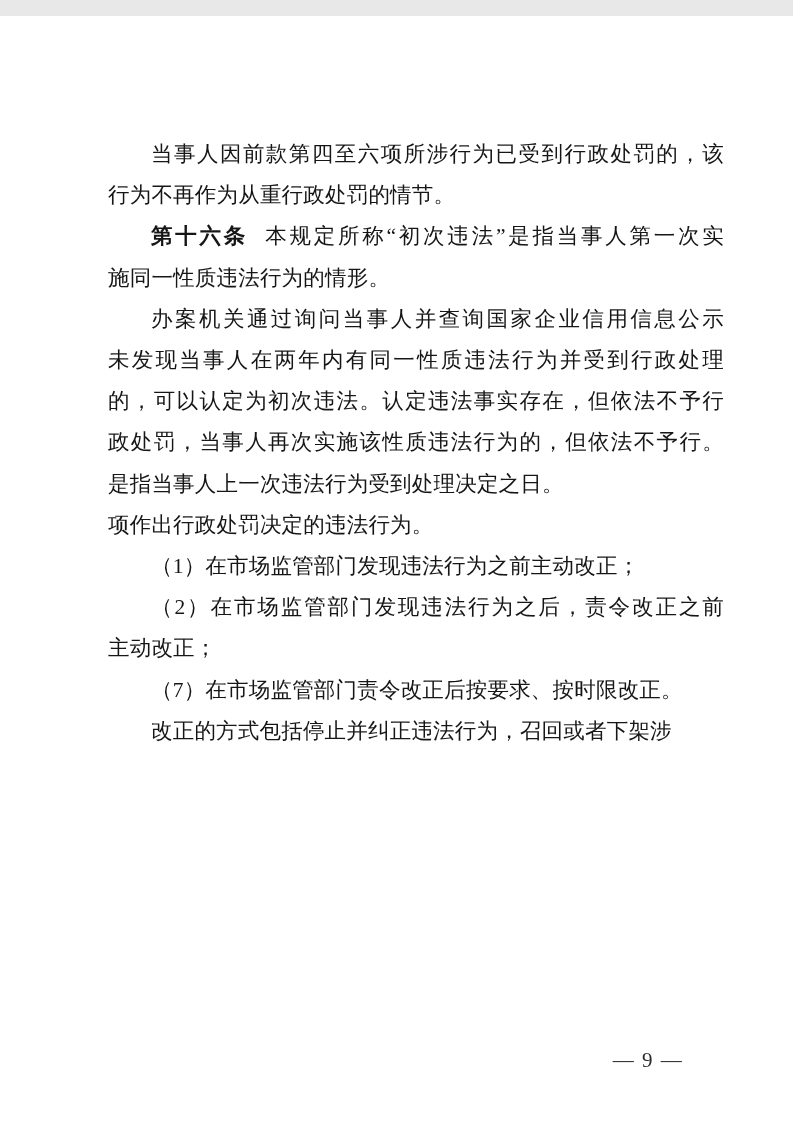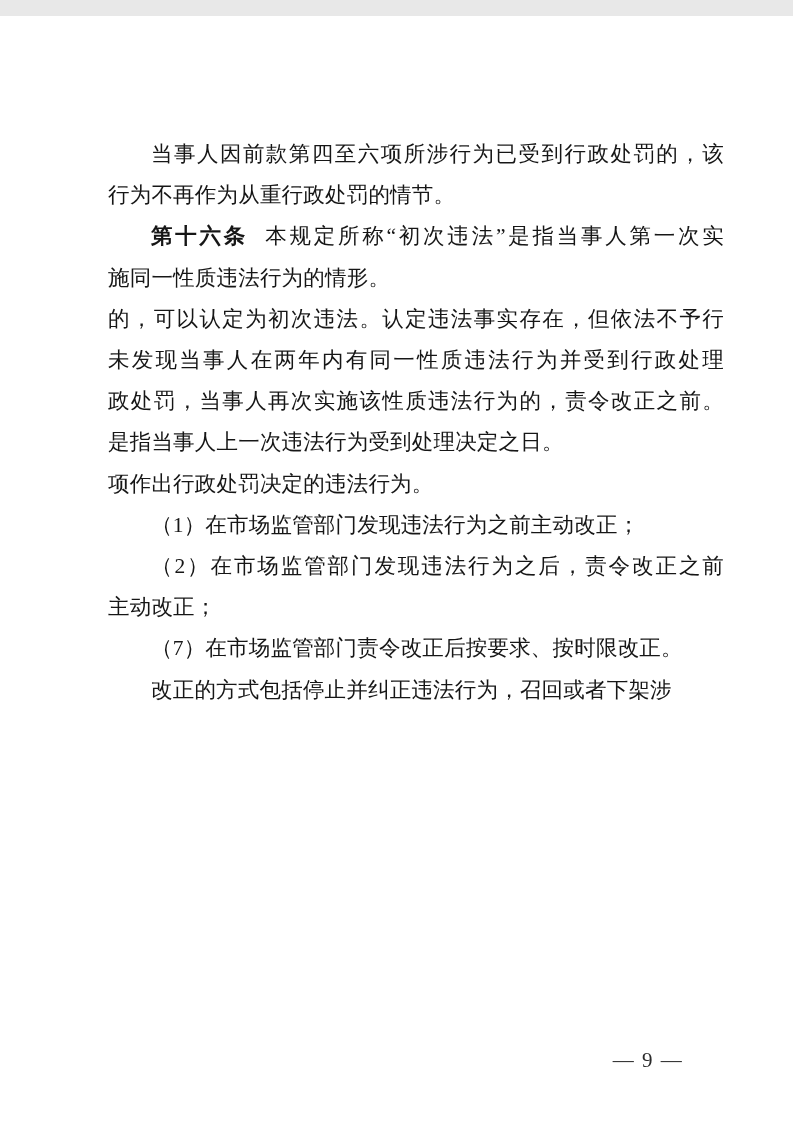--- a/index.html
+++ b/index.html
@@ -47,23 +47,24 @@
   <main class="doc-body" id="doc-body">
       <div class="para">
         <div class="ln just ind"><span>当事人因前款第四至六项所涉行为已受到行政处罚的，该</span></div>
         <div class="ln end"><span>行为不再作为从重行政处罚的情节。</span></div>
       </div>
       <div class="para">
         <div class="ln just ind"><span class="lead">第十六条</span><span>本规定所称“初次违法”是指当事人第一次实</span></div>
         <div class="ln end"><span>施同一性质违法行为的情形。</span></div>
       </div>
       <div class="para">
+        <div class="ln just ind"><span>办案机关通过询问当事人并查询国家企业信用信息公示</span></div>
+        <div class="ln just"><span>未发现当事人在两年内有同一性质违法行为并受到行政处理</span></div>
         <div class="ln just"><span>的，可以认定为初次违法。认定违法事实存在，但依法不予行</span></div>
-        <div class="ln just"><span>未发现当事人在两年内有同一性质违法行为并受到行政处理</span></div>
-        <div class="ln just"><span>政处罚，当事人再次实施该性质违法行为的，责令改正之前。</span></div>
+        <div class="ln just"><span>政处罚，当事人再次实施该性质违法行为的，但依法不予行。</span></div>
       </div>
       <div class="para">
         <div class="ln end"><span>是指当事人上一次违法行为受到处理决定之日。</span></div>
       </div>
       <div class="para">
         <div class="ln end"><span>项作出行政处罚决定的违法行为。</span></div>
       </div>
       <div class="para">
         <div class="ln end ind"><span>（1）在市场监管部门发现违法行为之前主动改正；</span></div>
       </div>

